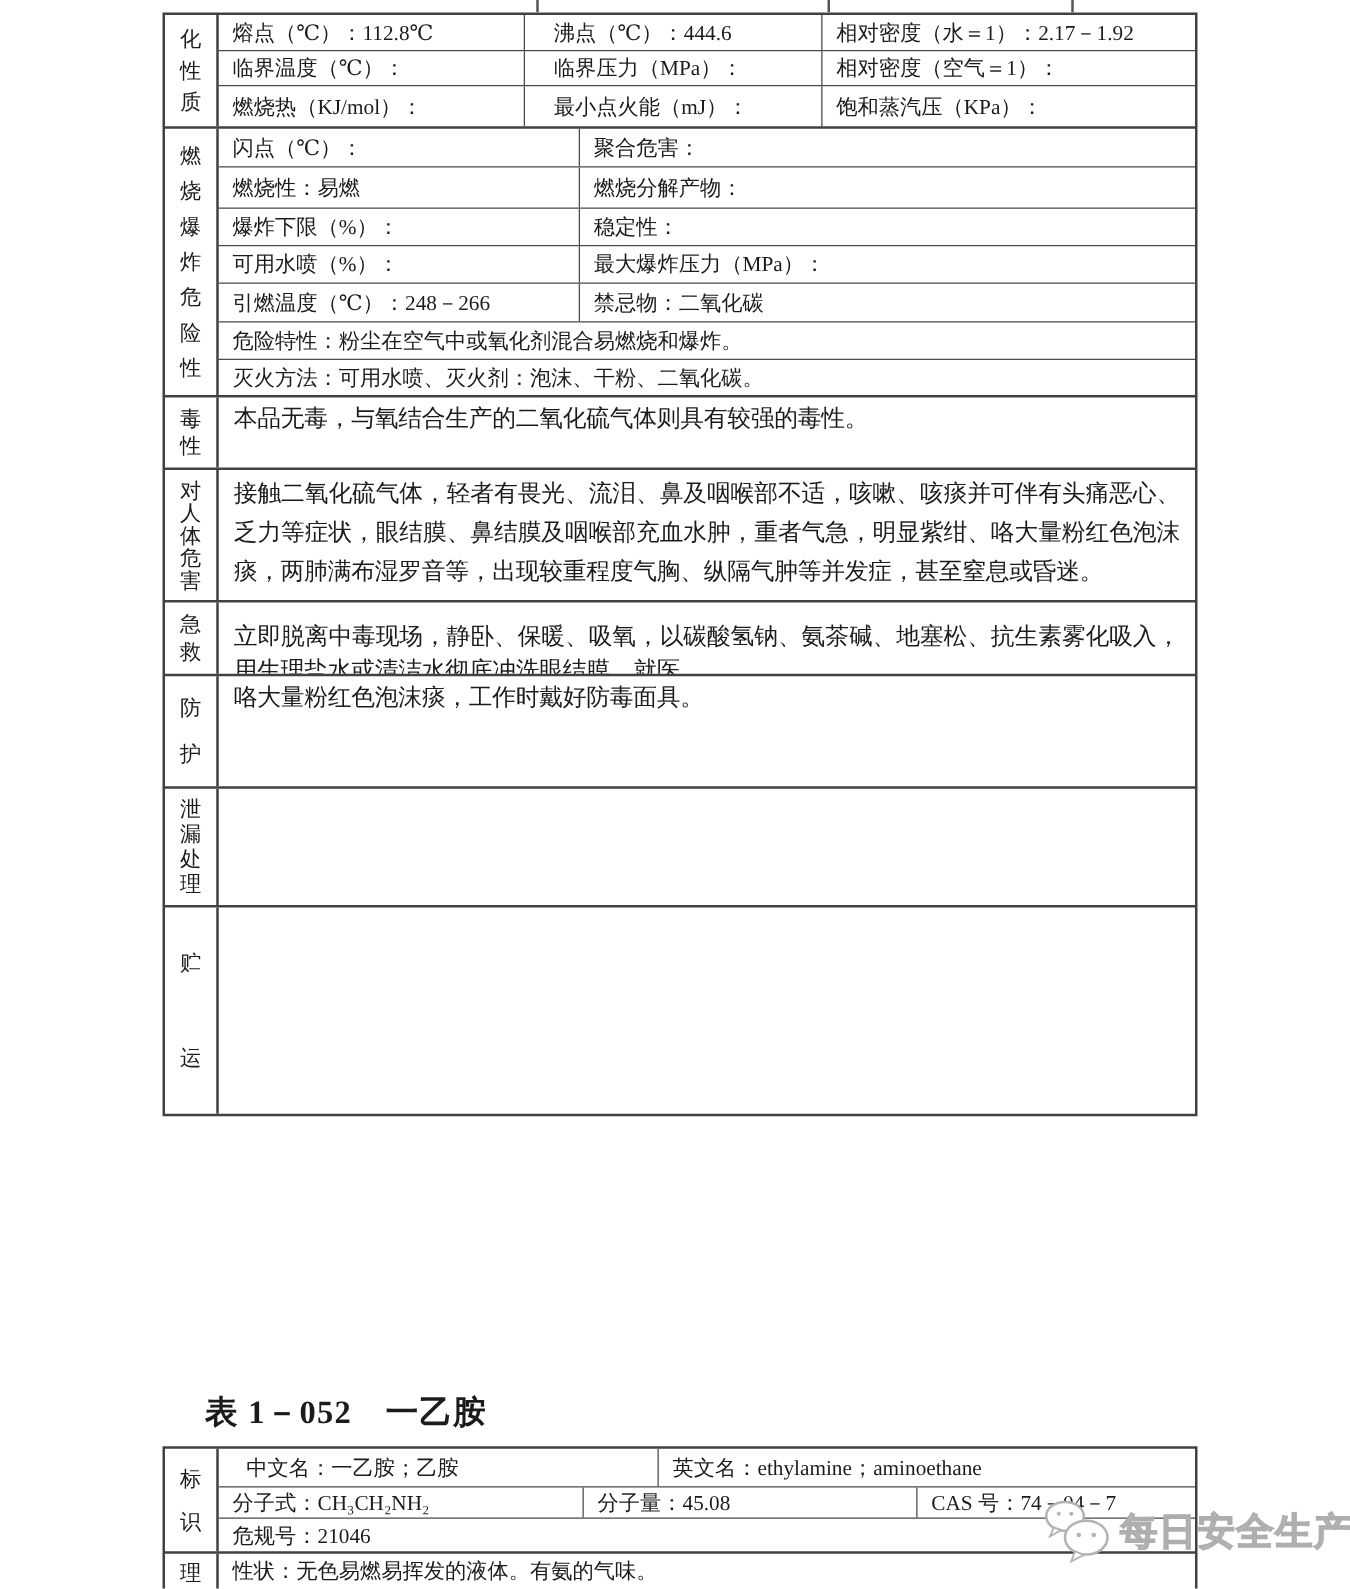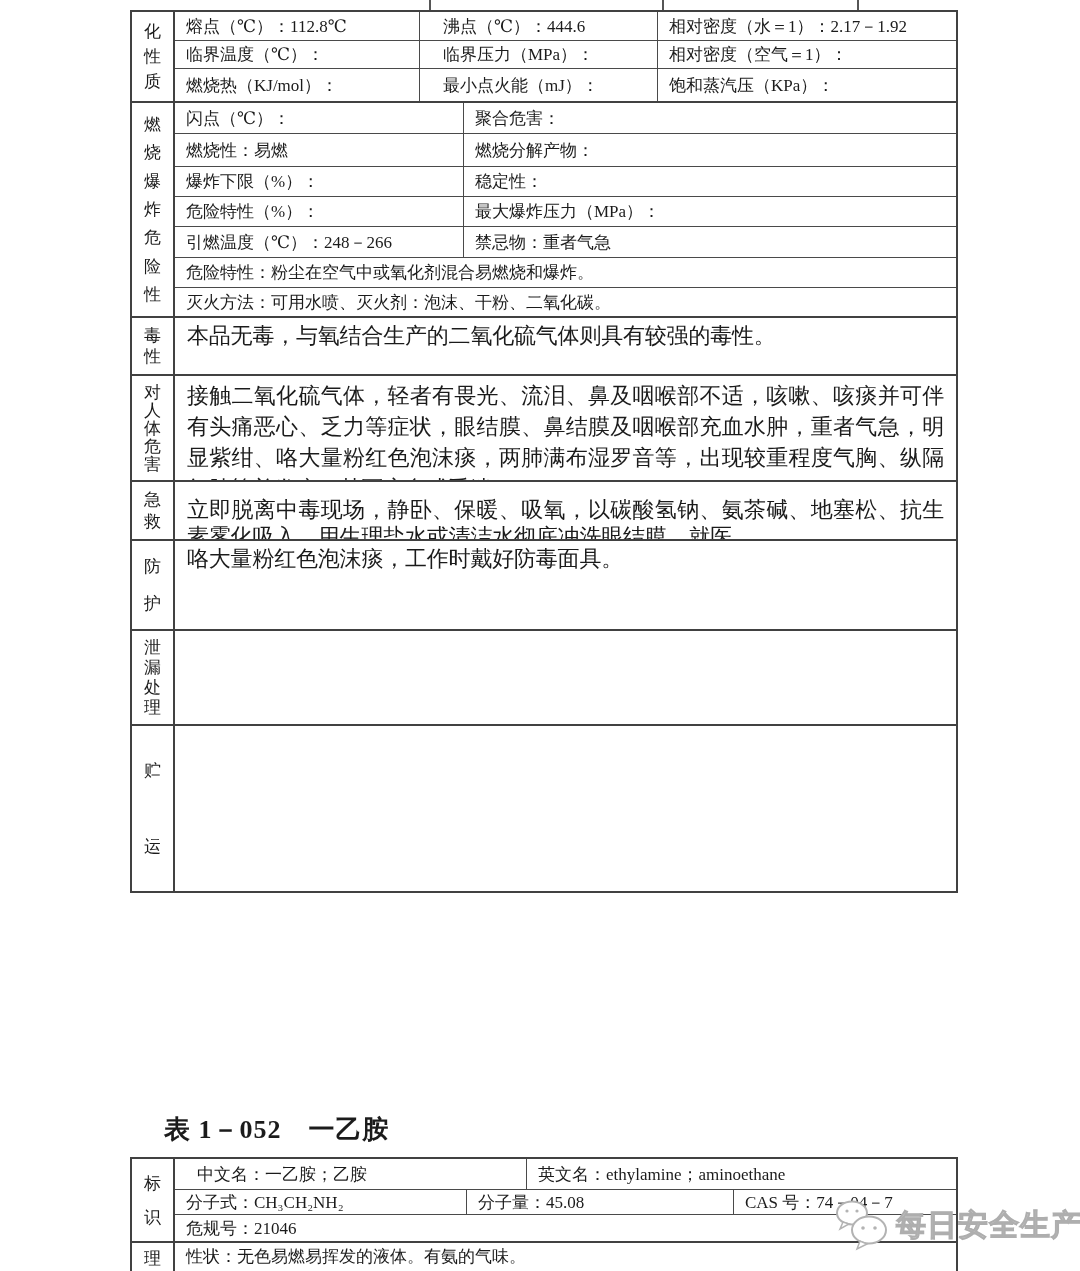--- a/index.html
+++ b/index.html
@@ -18,21 +18,21 @@
          align-items:center; padding:7px 0; font-size:17px; line-height:1; }
   .cnt { flex:1; display:flex; flex-direction:column; min-width:0; }
   .trow { display:flex; border-top:1.5px solid #4a4a4a;justify-content:space-between; }
   .trow:first-child { border-top:none; }
   .cell { display:flex; align-items:center; padding:0 11px; font-size:17px;
           border-left:1.5px solid #4a4a4a; white-space:nowrap; overflow:hidden; }
   .cell:first-child { border-left:none; }
   .fill { flex:1; }
   .c244 { flex:0 0 244px; } .c238 { flex:0 0 238px;padding-left:23px; } .c288 { flex:0 0 288px; }
   .c340 { flex:0 0 340px;margin-left:11px; } .c291 { flex:0 0 291px; } .c267 { flex:0 0 267px; }
-  .para { display:block; padding:4px 12px 0 12px; font-size:22px; letter-spacing:-0.2px;
+  .para { display:block; padding:4px 12px 0 12px; font-size:19px; letter-spacing:-0.2px;
           line-height:31px; text-align:justify; overflow:hidden; }
   .para.tight { line-height:27px; padding-top:14px; }
   .para.single { line-height:26px; padding-top:5px; }
 
   .tbl-title { position:absolute; left:164px; top:1112px; font-size:26px;
                font-weight:bold; letter-spacing:1px; }
 
   .wm { position:absolute; left:833px; top:1199px; display:flex; align-items:center;
         gap:5px; z-index:5; pointer-events:none; }
   .wm-text { font-family:"Liberation Sans","DejaVu Sans",sans-serif; font-weight:bold;
@@ -92,26 +92,26 @@
         </div>
         <div class="trow" style="height:33px">
           <div class="cell c288">燃烧性：易燃</div>
           <div class="cell fill">燃烧分解产物：</div>
         </div>
         <div class="trow" style="height:30px">
           <div class="cell c288">爆炸下限（%）：</div>
           <div class="cell fill">稳定性：</div>
         </div>
         <div class="trow" style="height:30px">
-          <div class="cell c288">危险特性（%）：</div>
+          <div class="cell c288">可用水喷（%）：</div>
           <div class="cell fill">最大爆炸压力（MPa）：</div>
         </div>
         <div class="trow" style="height:31px">
           <div class="cell c288">引燃温度（℃）：248－266</div>
-          <div class="cell fill">禁忌物：重者气急</div>
+          <div class="cell fill">禁忌物：二氧化碳</div>
         </div>
         <div class="trow" style="height:30px">
           <div class="cell fill">危险特性：粉尘在空气中或氧化剂混合易燃烧和爆炸。</div>
         </div>
         <div class="trow" style="height:29px">
           <div class="cell fill">灭火方法：可用水喷、灭火剂：泡沫、干粉、二氧化碳。</div>
         </div>
       </div>
     </div>
 

